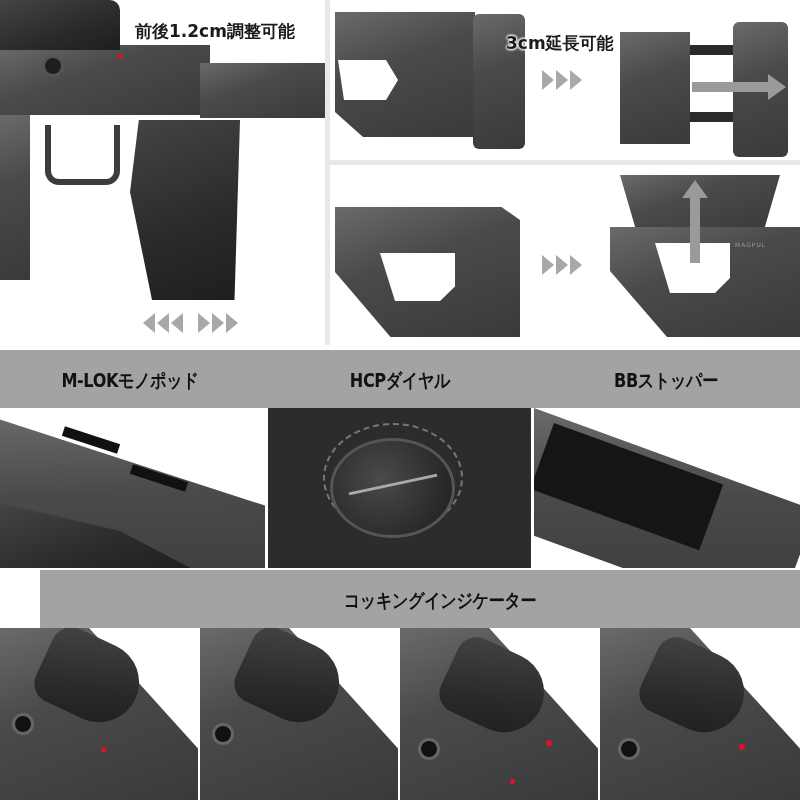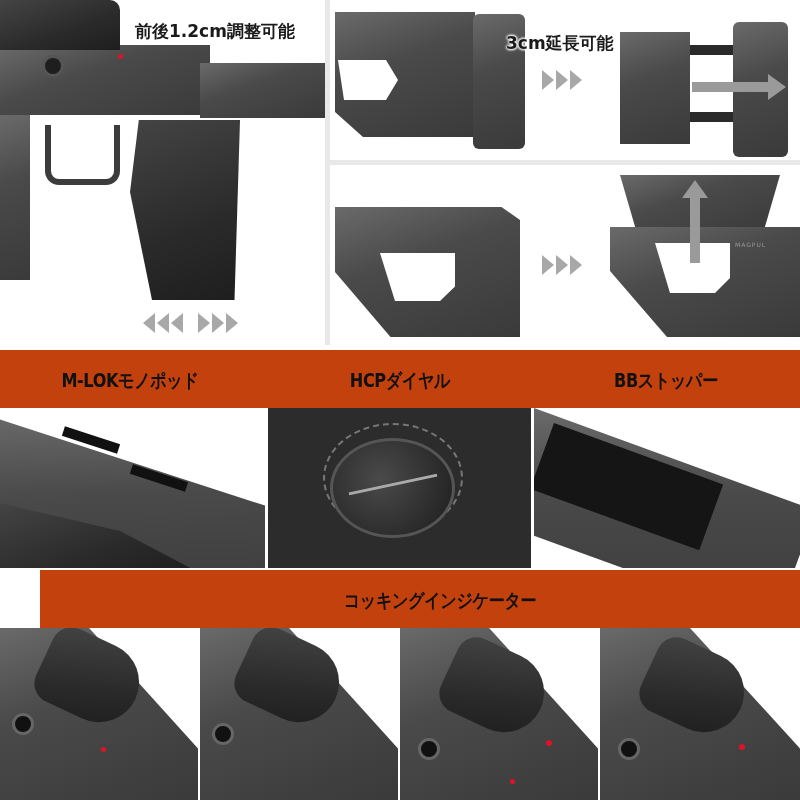--- a/index.html
+++ b/index.html
@@ -1,19 +1,19 @@
 <!DOCTYPE html>
 <html><head>
 <meta charset="utf-8">
 <style>
 *{box-sizing:border-box;margin:0;padding:0}
 body{width:800px;height:800px;background:#fff;font-family:"DejaVu Sans","Liberation Sans",sans-serif;overflow:hidden;position:relative}
 .abs{position:absolute}
 .panel{position:absolute;overflow:hidden;background:#fff}
-.band{position:absolute;left:0;width:800px;background:#c2410c;display:flex;align-items:center}
+.band{position:absolute;left:0;width:800px;background:#a3a3a3;display:flex;align-items:center}
 .band-label{position:absolute;font-weight:bold;font-size:19px;color:#111;letter-spacing:-0.5px;transform:scaleX(0.85);transform-origin:center;white-space:nowrap}
 .caption{position:absolute;font-weight:bold;font-size:17px;color:#1a1a1a;white-space:nowrap;text-shadow:0 0 3px #fff,0 0 3px #fff,0 0 3px #fff,0 0 3px #fff}
 .metal{background:linear-gradient(160deg,#6a6a6a 0%,#4a4a4a 40%,#3a3a3a 100%)}
 .dark{background:linear-gradient(160deg,#444 0%,#2a2a2a 60%,#1e1e1e 100%)}
 .chev{position:absolute;display:flex;gap:2px}
 .chev span{display:block;width:0;height:0;border-top:10px solid transparent;border-bottom:10px solid transparent;border-left:12px solid #a8a8a8}
 .chev.left span{border-left:none;border-right:12px solid #a8a8a8}
 .divider-v{position:absolute;background:#e8e8e8}
 </style>
 </head>

